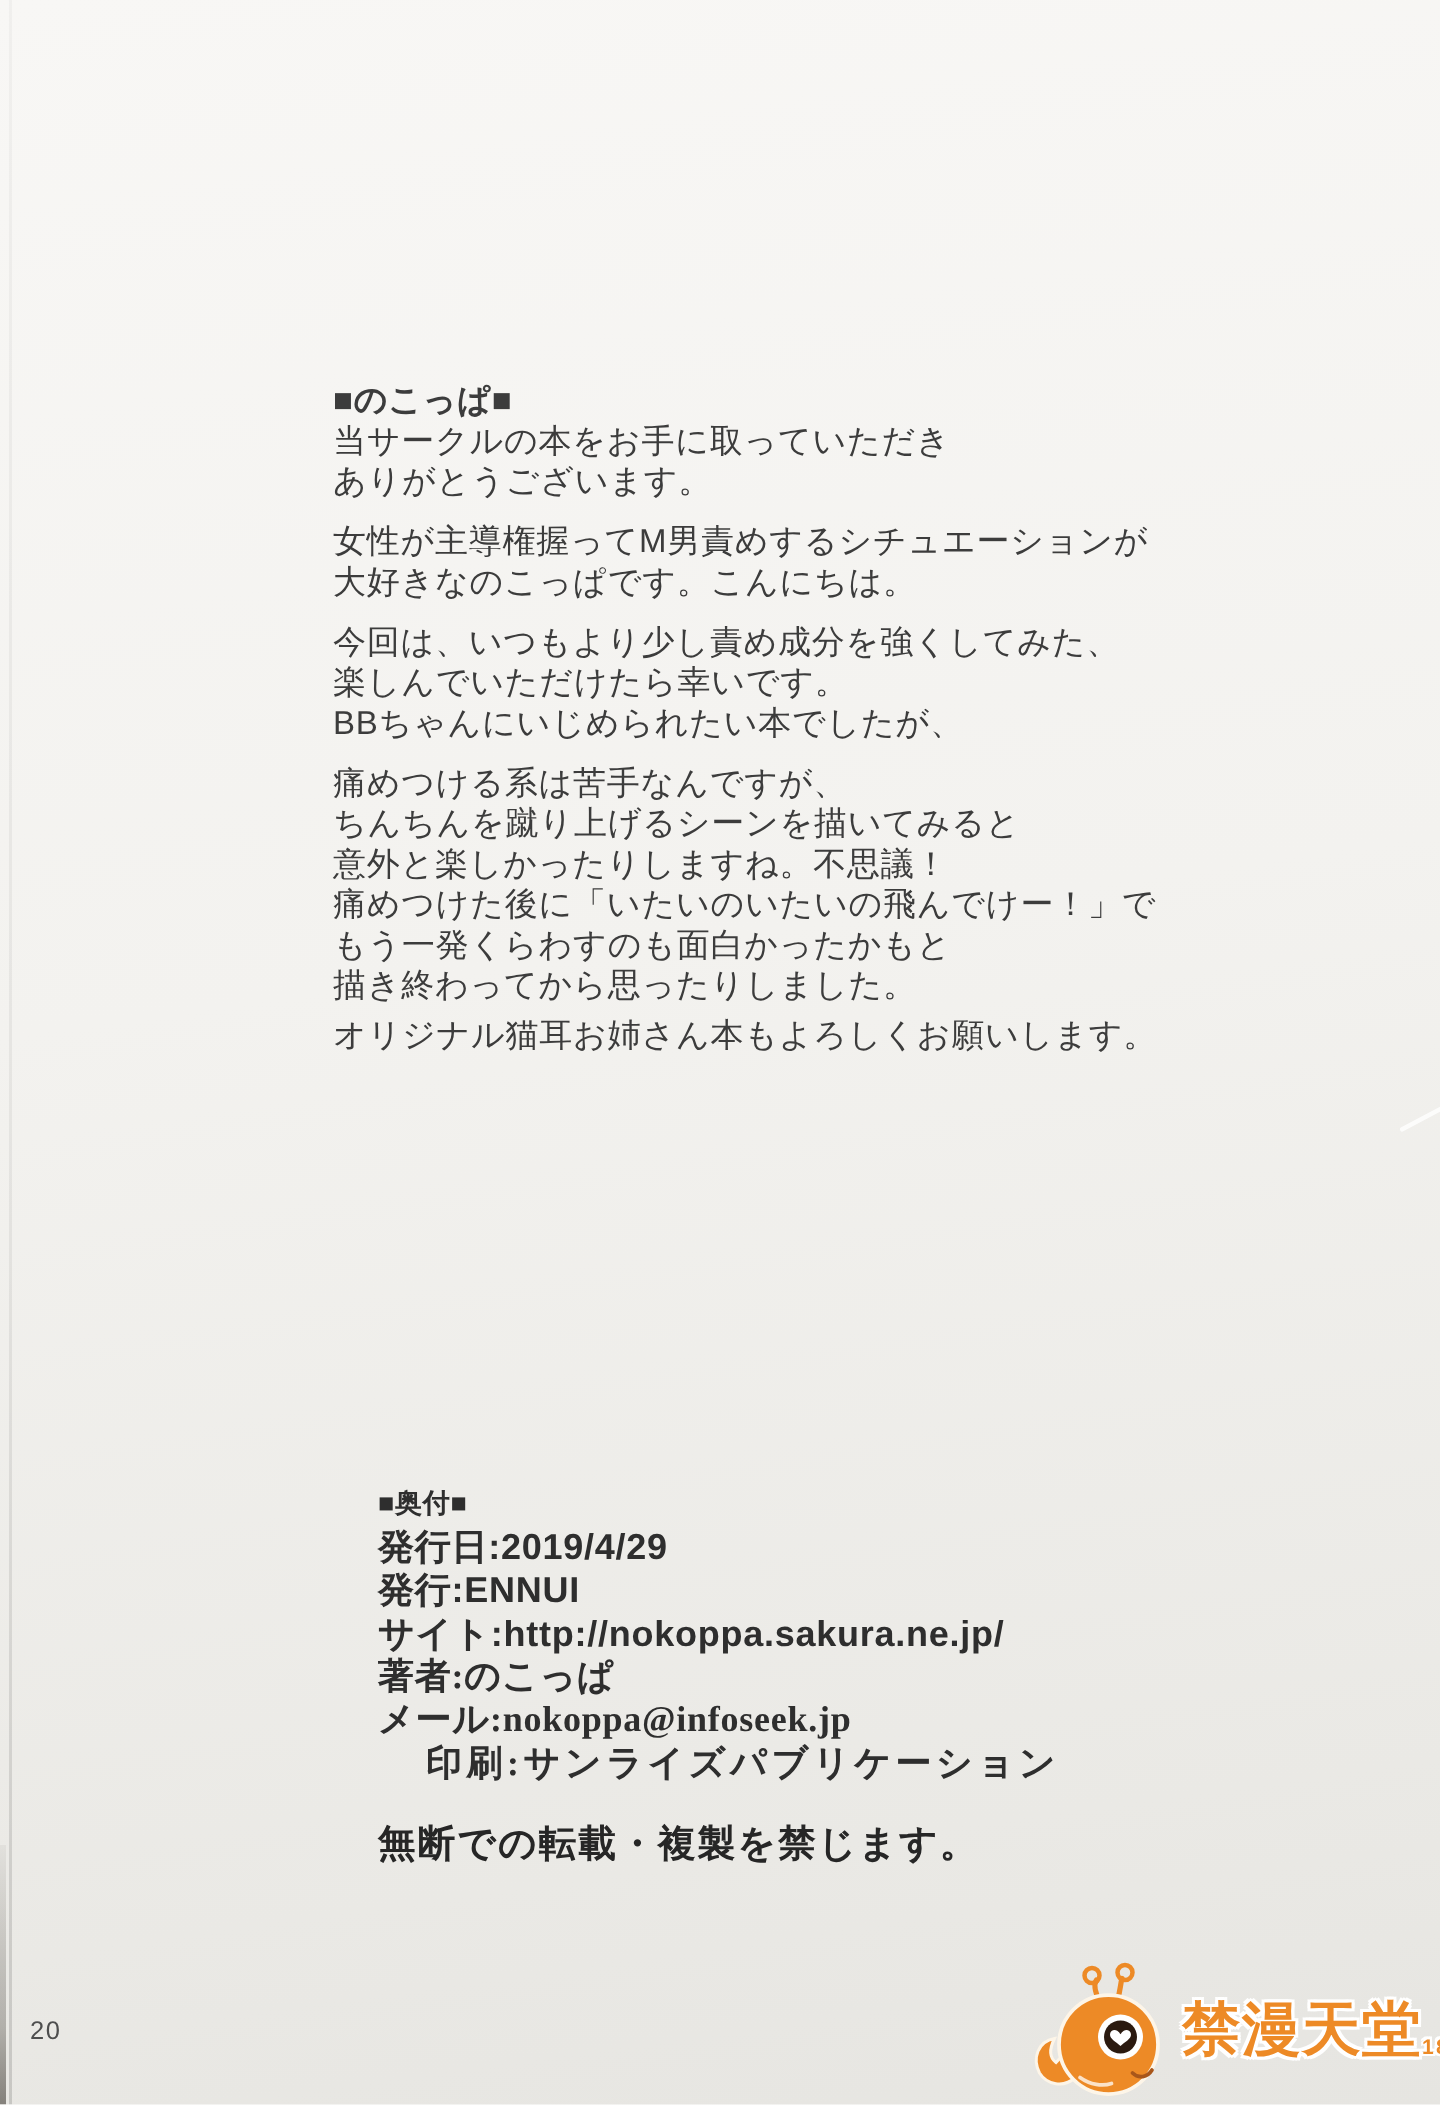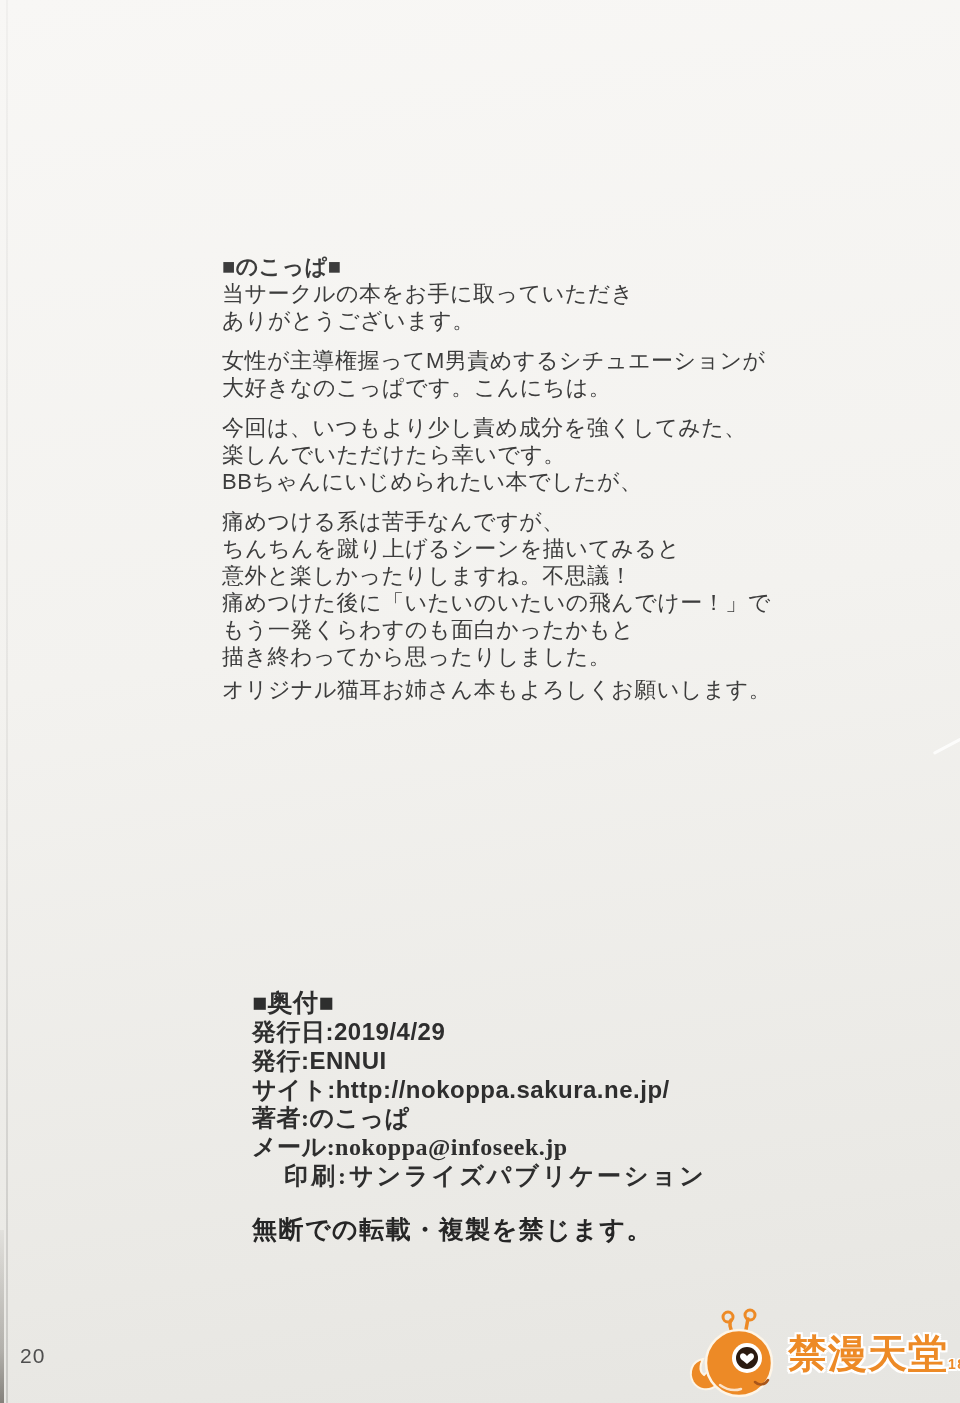--- a/index.html
+++ b/index.html
@@ -31,33 +31,33 @@
   }
   .afterword .block { margin-bottom: 13px; }
   .afterword .block.tight { margin-bottom: 6px; }
   .afterword .heading { font-weight: bold; }
 
   .colophon {
     position: absolute; left: 252px; top: 988px;
     color: var(--ink-dark); font-size: 24px; font-weight: bold; line-height: 29px;
     letter-spacing: 0.5px;
   }
-  .colophon .heading { font-size: 25px; }
+  .colophon .heading { font-size: 18px; }
   .colophon .serif { font-family: "Liberation Serif", serif; }
   .colophon .wide { letter-spacing: 3px; margin-left: 32px; }
   .notice {
     margin-top: 24px;
     font-family: "Liberation Serif", serif;
     font-size: 25px; font-weight: bold; letter-spacing: 1.5px;
     color: #262626;
   }
 
   .page-number {
     position: absolute; left: 20px; top: 1344px;
-    font-size: 21px; color: #4e4e4e; letter-spacing: 1px;
+    font-size: 17px; color: #4e4e4e; letter-spacing: 1px;
   }
 
   .watermark {
     position: absolute; left: 686px; top: 1308px;
     display: flex; align-items: center; gap: 2px;
   }
   .wm-text { display: flex; flex-direction: row; align-items: center; }
   .wm-name {
     font-size: 39px; font-weight: 800; color: var(--brand);
     letter-spacing: 1px; line-height: 42px; white-space: nowrap;

